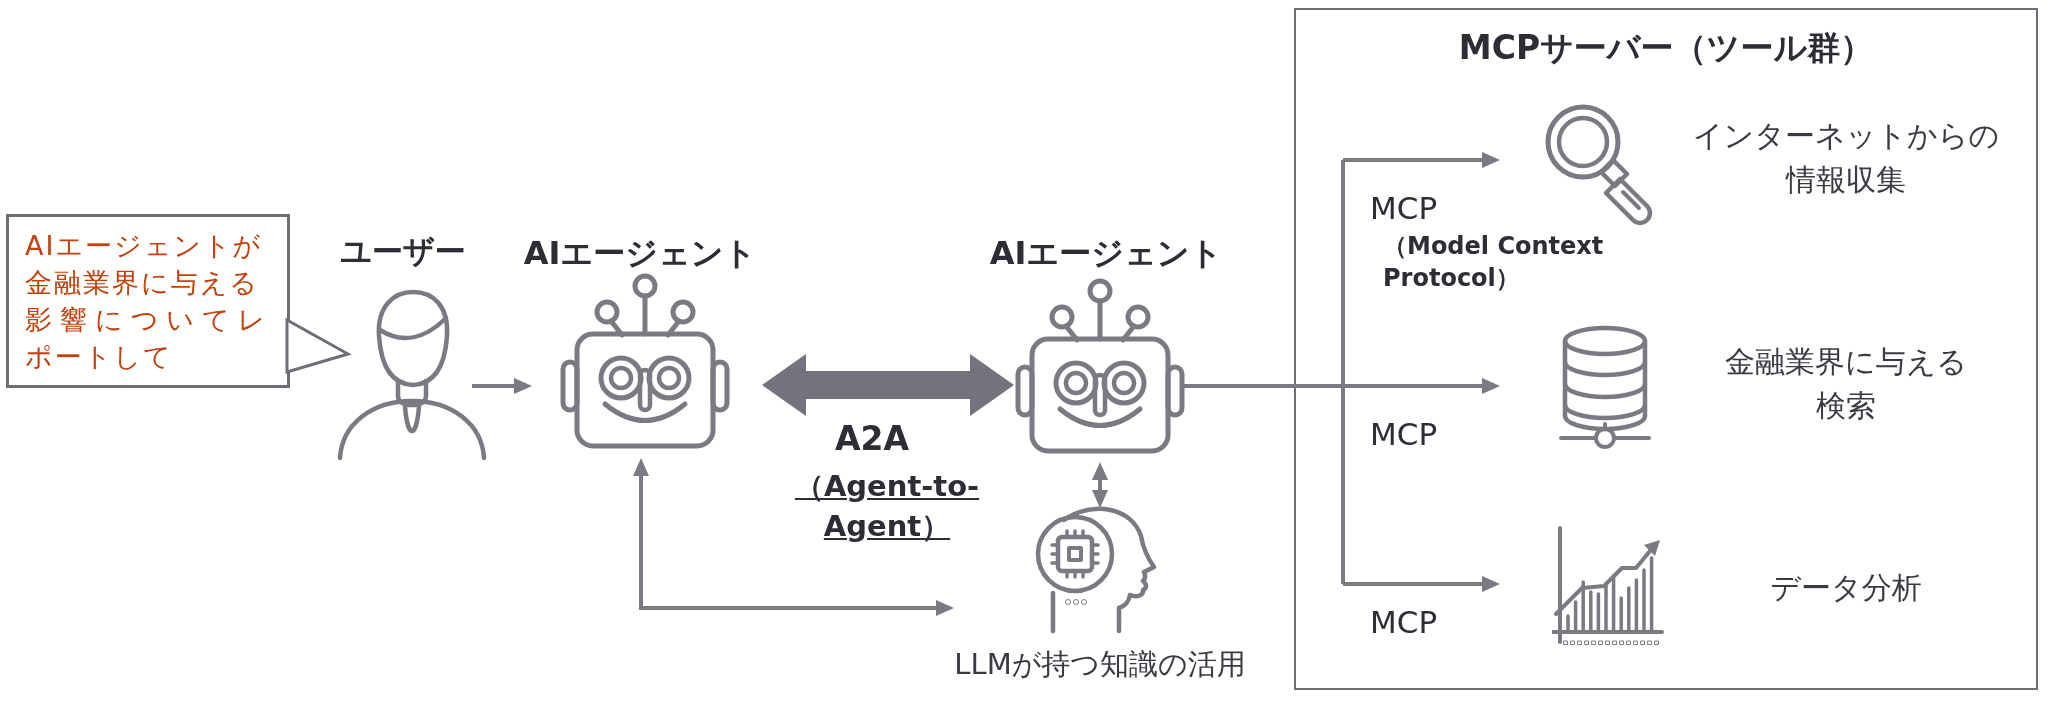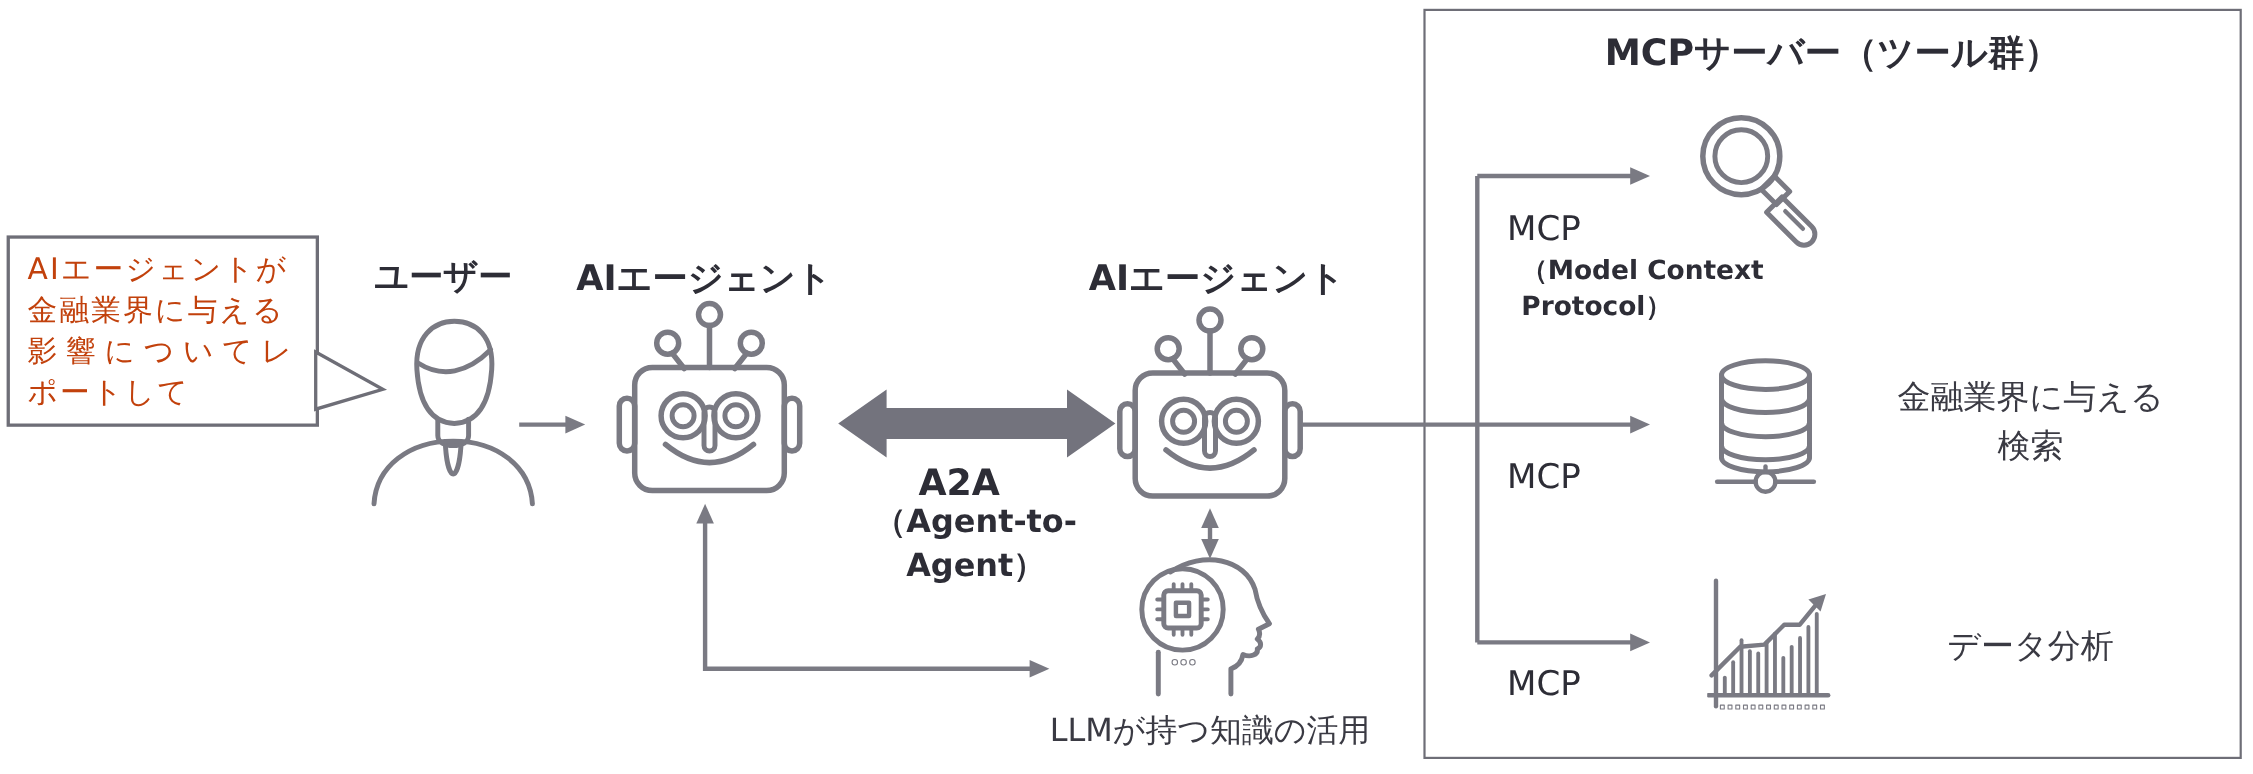--- a/index.html
+++ b/index.html
@@ -16,21 +16,21 @@
     left:6px;top:214px;width:284px;height:174px;border:3px solid #6e6e77;
     background:#ffffff;box-sizing:border-box;padding:10px 16px;
   }
   .bubble-line{font-size:27px;line-height:37px;letter-spacing:2px;color:#c2410c;white-space:nowrap;}
   .bubble-line:nth-child(3){letter-spacing:8px;}
   
   .user-label{left:318px;top:231px;width:170px;font-size:31px;}
   .agent1-label{left:520px;top:232px;width:240px;font-size:32px;}
   .agent2-label{left:986px;top:232px;width:240px;font-size:32px;}
   .a2a-title{left:792px;top:419px;width:160px;font-size:33px;}
-  .a2a-subtitle{left:732px;top:455px;width:310px;font-size:29px;}
+  .a2a-subtitle{left:732px;top:467px;width:310px;font-size:29px;text-decoration:underline;}
   .llm-caption{left:940px;top:645px;width:320px;font-size:29px;}
   
   .mcp-box{left:1294px;top:8px;width:744px;height:682px;border:2px solid #6e6e77;box-sizing:border-box;background:transparent;}
   .mcp-title{left:1294px;top:26px;width:744px;font-size:33px;}
   .mcp-label{width:140px;font-size:31px;font-weight:normal;color:#2d2d36;}
   .mcp-label-1{left:1370px;top:190px;}
   .mcp-note{left:1383px;top:230px;width:340px;font-size:24px;font-weight:bold;color:#2d2d36;}
   .mcp-label-2{left:1370px;top:416px;}
   .mcp-label-3{left:1370px;top:604px;}
   .tool-label{left:1660px;width:372px;font-size:30px;line-height:44px;color:#3a3a43;}
@@ -64,20 +64,24 @@
   <div class="abs center bold a2a-subtitle">（Agent-to-Agent）</div>
   <div class="abs center body-text llm-caption">LLMが持つ知識の活用</div>
 
   <div class="abs mcp-box"></div>
   <div class="abs center bold mcp-title">MCPサーバー（ツール群）</div>
   <div class="abs mcp-label mcp-label-1">MCP</div>
   <div class="abs mcp-note">（Model Context Protocol）</div>
   <div class="abs mcp-label mcp-label-2">MCP</div>
   <div class="abs mcp-label mcp-label-3">MCP</div>
 
+  <div class="abs center tool-label tool-label-1">
+    <div>インターネットからの</div>
+    <div>情報収集</div>
+  </div>
   <div class="abs center tool-label tool-label-2">
     <div>金融業界に与える</div>
     <div>検索</div>
   </div>
   <div class="abs center tool-label tool-label-3">
     <div>データ分析</div>
   </div>
 
   <svg class="abs ic" style="left:332px;top:272px" width="160" height="190" viewBox="0 0 160 190">
     <path d="M47,64 C45,34 62,20 81,20 C101,20 117,34 115,64 C113,94 103,112 81,113 C59,112 49,94 47,64 Z" stroke-width="4.5"></path>

